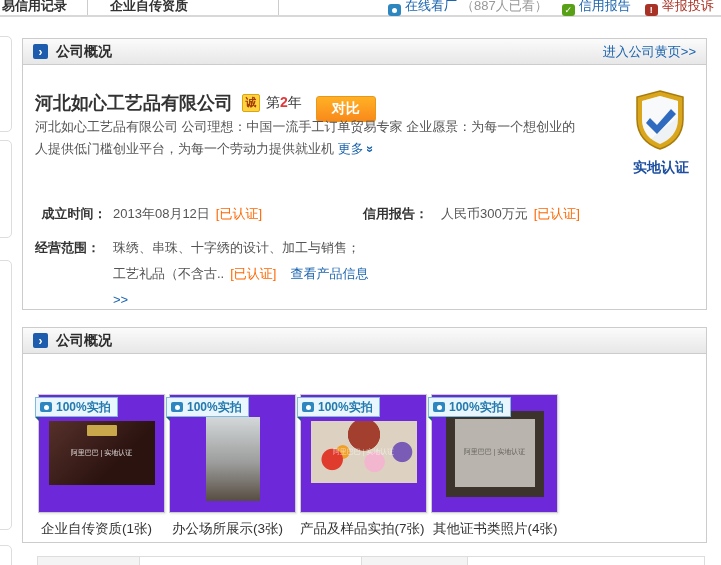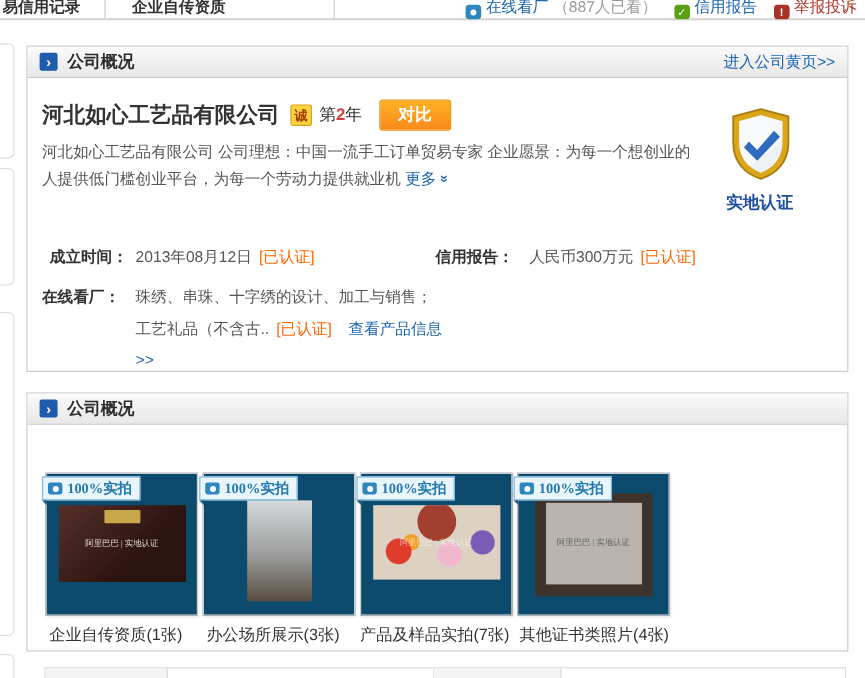--- a/index.html
+++ b/index.html
@@ -29,38 +29,38 @@
   .sec-title{font-weight:bold;font-size:14px;color:#2b2b2b;}
   .sec-link{margin-left:auto;font-size:13px;color:#1b64ae;text-decoration:none;cursor:pointer;}
   
   .namerow{position:absolute;top:44px;left:12px;display:flex;align-items:center;}
   .company-name{font-size:18px;font-weight:bold;color:#333;}
   .cheng-badge{width:16px;height:16px;background:#ffd23f;border:1px solid #d9a514;border-radius:2px;color:#a33c00;
     font-size:11px;font-weight:bold;display:flex;align-items:center;justify-content:center;margin-left:9px;cursor:pointer;}
   .yeartxt{font-size:14px;color:#333;margin-left:6px;}
   .yearnum{color:#e4393c;font-weight:bold;}
   .compare-btn{margin-left:14px;padding:3px 15px;background:linear-gradient(#ffb125,#f9891b);border:1px solid #e7971c;
-    border-radius:3px;color:#fff;font-size:14px;font-weight:bold;cursor:pointer;}
+    border-radius:3px;color:#fff;font-size:14px;font-weight:bold;cursor:pointer;margin-top:13px;}
   .desc{position:absolute;top:77px;left:12px;width:550px;font-size:13px;color:#555;line-height:22px;}
   .more-link{color:#1b64ae;text-decoration:none;cursor:pointer;}
   .more-chev{display:inline-block;transform:rotate(90deg);font-weight:bold;color:#1b64ae;font-size:12px;}
-  .shieldwrap{position:absolute;top:50px;left:582px;width:84px;text-align:left;}
+  .shieldwrap{position:absolute;top:50px;left:582px;width:84px;text-align:right;}
   .shield-label{font-size:14px;font-weight:bold;color:#1c4fa0;margin-top:4px;}
   .frow{position:absolute;display:flex;font-size:13px;line-height:26px;color:#555;}
   .flabel{font-weight:bold;color:#333;width:78px;flex-shrink:0;}
   .fval{color:#555;}
   .cert{color:#ff6600;margin-left:6px;}
   .flink{color:#1b64ae;text-decoration:none;margin-left:14px;cursor:pointer;}
   
   .subrow{position:absolute;top:39px;left:12px;display:flex;align-items:center;font-size:14px;}
   .subbar{width:4px;height:15px;background:#3a3f47;margin-right:6px;}
   .subtitle{font-weight:bold;color:#333;}
   .subnote{font-size:13px;color:#ff6600;margin-left:14px;}
-  .card{position:absolute;top:66px;width:125px;height:117px;background:#0c4a6e;border:1px solid #ccc;
-    box-shadow:1px 1px 2px rgba(0,0,0,0.1);cursor:pointer;font-family:Liberation Serif, serif;}
+  .card{position:absolute;top:66px;width:125px;height:117px;background:#6d28d9;border:1px solid #ccc;
+    box-shadow:1px 1px 2px rgba(0,0,0,0.1);cursor:pointer;}
   .pbadge{position:absolute;top:2px;left:-4px;height:18px;background:#e9f6fd;border:1px solid #7fb9dc;
     display:flex;align-items:center;padding:0 6px 0 4px;font-size:12px;font-weight:bold;color:#2479ad;z-index:2;white-space:nowrap;}
   .pbadge::after{content:"";position:absolute;left:-1px;bottom:-5px;border:2.5px solid transparent;
     border-top-color:#1d5d87;border-right-color:#1d5d87;}
   .pcam{display:inline-block;width:12px;height:10px;background:#2e86c1;border-radius:2px;margin-right:4px;position:relative;}
   .pcam::after{content:"";position:absolute;left:3.5px;top:2.5px;width:5px;height:5px;border-radius:50%;background:#fff;}
   .photo{position:relative;overflow:hidden;}
   .photo1{width:106px;height:64px;margin:26px auto 0;background:linear-gradient(135deg,#56302a,#2b1310 65%);}
   .photo1::before{content:"";position:absolute;left:38px;top:4px;width:30px;height:11px;background:#c9a84c;border-radius:1px;}
   .photo2{width:54px;height:84px;margin:22px auto 0;background:linear-gradient(#d4d8da,#9b9c9b 55%,#574d42);}
@@ -142,21 +142,21 @@
 
   <div class="frow" style="top:162px;left:12px;width:330px;text-align:center;">
     <span class="flabel">成立时间：</span>
     <span class="fval"><span>2013年08月12日</span><span class="cert">[已认证]</span></span>
   </div>
   <div class="frow" style="top:162px;left:340px;width:340px;">
     <span class="flabel">信用报告：</span>
     <span class="fval"><span>人民币300万元</span><span class="cert">[已认证]</span></span>
   </div>
   <div class="frow" style="top:196px;left:12px;width:338px;">
-    <span class="flabel">在线看厂：</span>
+    <span class="flabel">经营范围：</span>
     <span class="fval" style="width:258px;"><span>珠绣、串珠、十字绣的设计、加工与销售；工艺礼品（不含古..</span><span class="cert">[已认证]</span><a class="flink">查看产品信息&gt;&gt;</a></span>
   </div>
 </div>
 
 <div class="section" style="top:327px;height:216px;">
   <div class="sec-header">
     <span class="sec-icon">›</span>
     <span class="sec-title">公司概况</span>
   </div>
 

